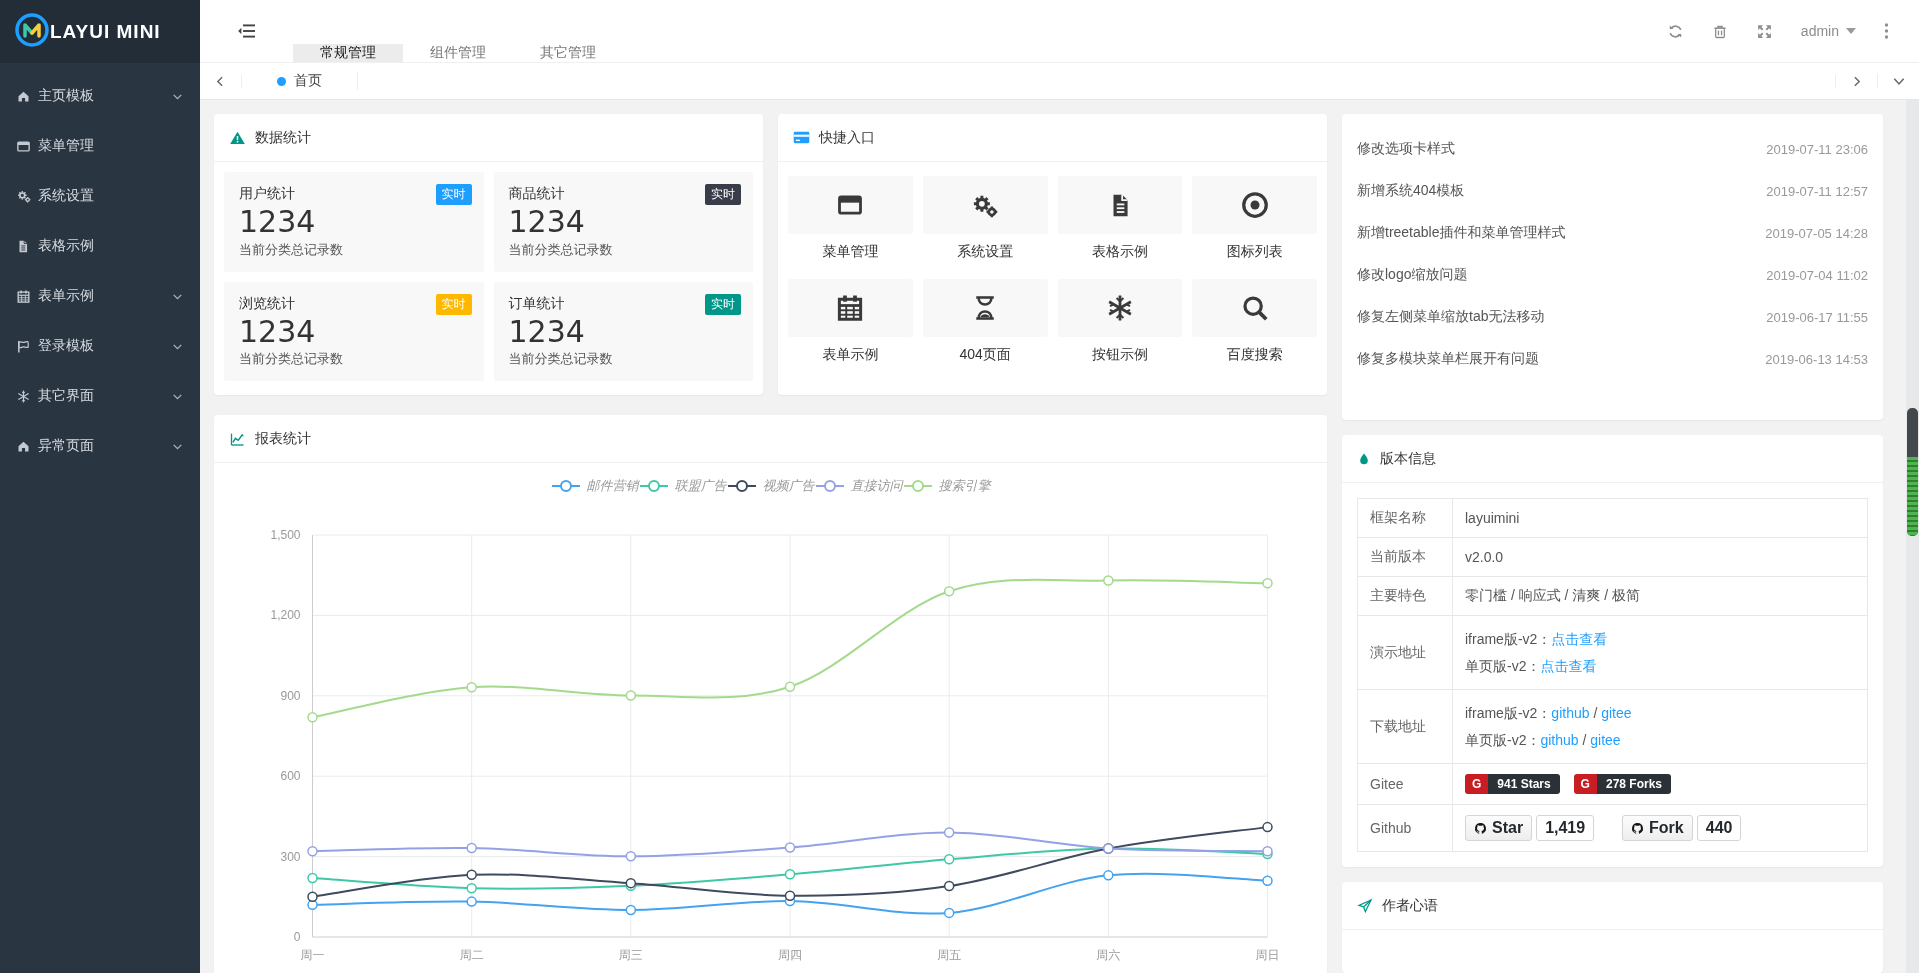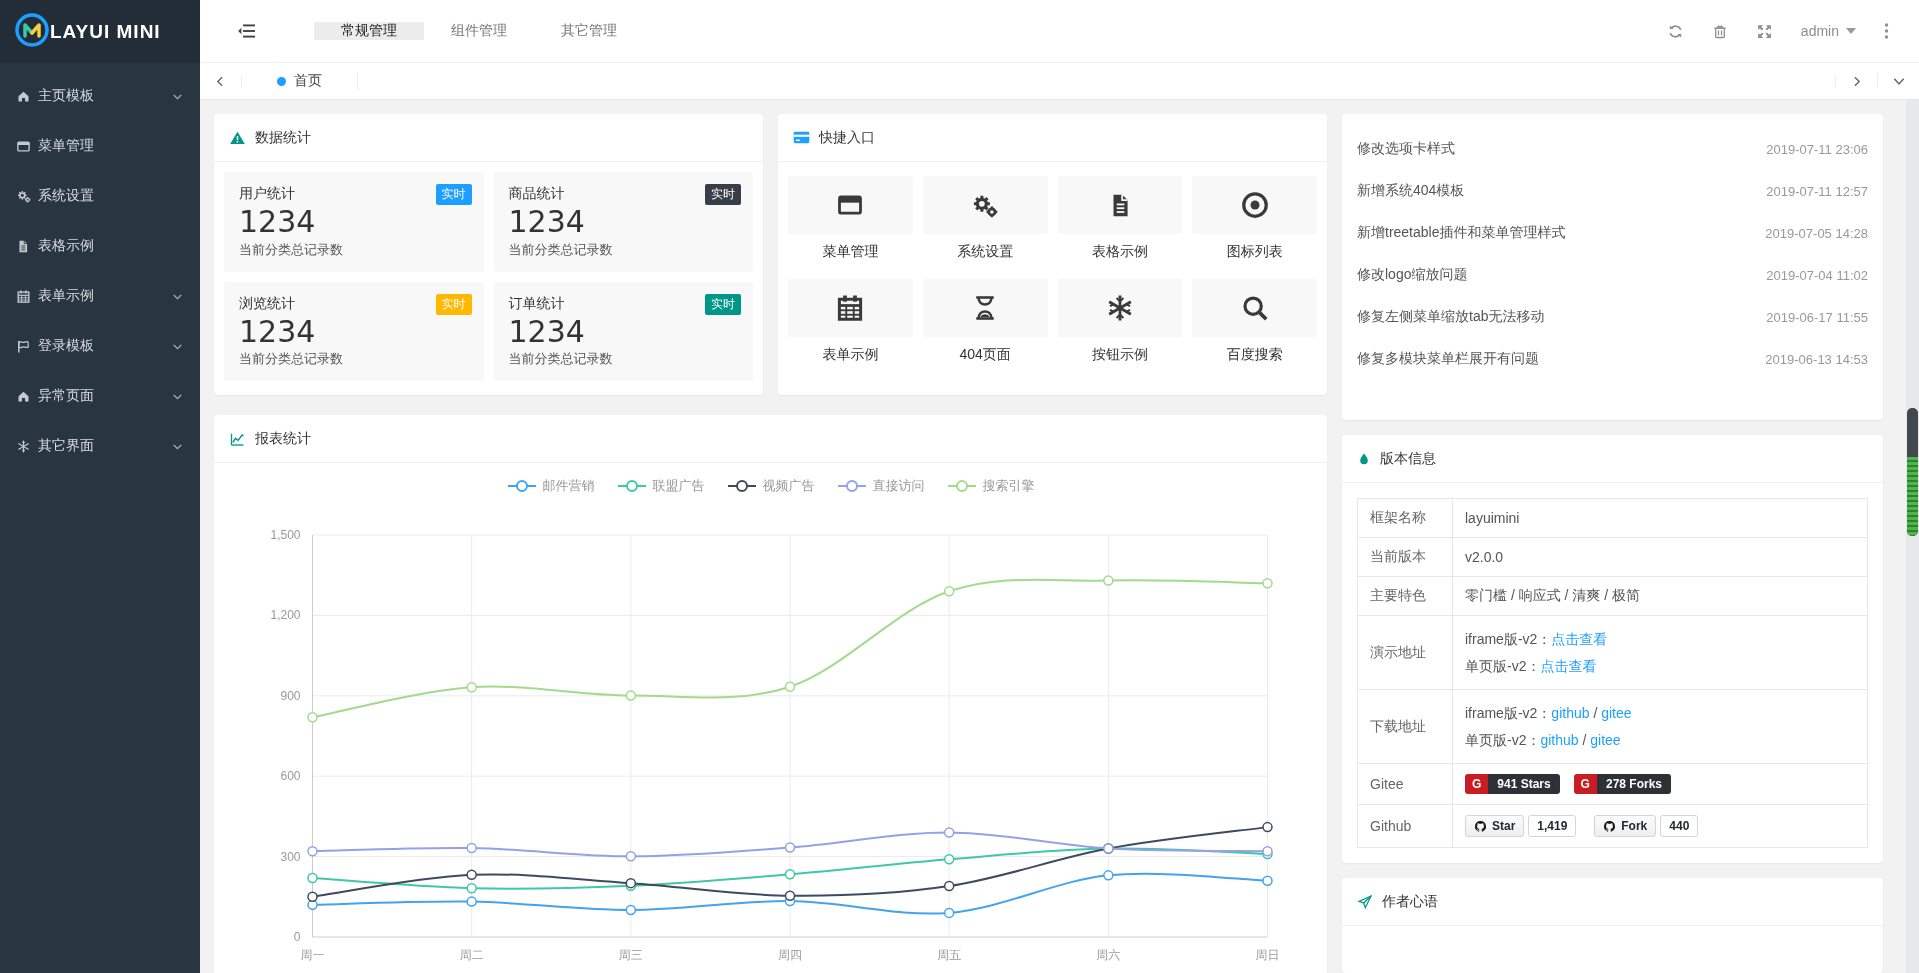--- a/index.html
+++ b/index.html
@@ -14,21 +14,21 @@
   .menu { list-style:none; padding-top:8px; }
   .menu-item { height:50px; display:flex; align-items:center; padding:0 16px; color:#d7dce1; cursor:pointer; }
   .menu-item .mi-icon { width:22px; display:flex; align-items:center; color:#c3cad1; }
   .menu-item .mi-label { flex:1; font-size:14px; }
   .menu-item .chev { color:#aab4bd; }
 
   
   .main { flex:1; display:flex; flex-direction:column; min-width:0; position:relative; }
   .header { height:63px; background:#fff; display:flex; align-items:stretch; border-bottom:1px solid #f0f0f0; }
   .collapse-btn { width:93px; display:flex; align-items:center; justify-content:center; color:#444; cursor:pointer; }
-  .nav-tabs { display:flex; align-items:center;margin-left:21px; }
+  .nav-tabs { display:flex; align-items:flex-end; }
   .nav-tab { padding:0 27px; display:flex; align-items:center; font-size:14px; color:#777; cursor:pointer; }
   .nav-tab.active { background:#ececec; color:#222; }
   .header-right { margin-left:auto; display:flex; align-items:center; gap:28px; padding-right:30px; color:#8d8d8d; }
   .h-icon { display:flex; align-items:center; cursor:pointer; color:#8d8d8d; }
   .admin-box { display:flex; align-items:center; gap:7px; cursor:pointer; color:#8d8d8d; font-size:14px; }
   .caret-down { width:0; height:0; border-left:5px solid transparent; border-right:5px solid transparent; border-top:6px solid #9a9a9a; }
 
   .tabbar { height:37px; background:#fff; border-bottom:1px solid #e6e6e6; display:flex; align-items:center; }
   .tab-ctrl { width:42px; display:flex; align-items:center; justify-content:center; color:#666; cursor:pointer; }
   .tab-ctrl.l { border-right:1px solid #eee; }
@@ -55,21 +55,21 @@
   .stat-desc { font-size:13px; color:#555; }
 
   
   .quick-body { padding:14px 10px; display:grid; grid-template-columns:repeat(4,1fr); gap:18px 10px; }
   .quick-item { text-align:center; cursor:pointer; }
   .quick-icon { background:#f8f8f8; height:58px; display:flex; align-items:center; justify-content:center; color:#3a3a3a; border-radius:2px; }
   .quick-label { margin-top:9px; font-size:14px; color:#333; }
 
   
   .report-card { margin-top:20px; flex:1; }
-  .legend-row { display:flex; justify-content:center; gap:22px; padding:14px 0 2px; }
+  .legend-row { display:flex; justify-content:center; padding:14px 0 2px;font-style:italic; }
   .legend-item { display:inline-flex; align-items:center; gap:6px; cursor:pointer; }
   .legend-label { font-size:13px; color:#999; }
   #report-chart { width:100%; height:505px; display:block; }
 
   
   .ann-body { padding:14px 15px 40px; }
   .ann-row { height:42px; display:flex; align-items:center; justify-content:space-between; cursor:pointer; }
   .ann-title { font-size:14px; color:#555; }
   .ann-date { font-size:13px; color:#999; }
 
@@ -77,21 +77,21 @@
   .ver-card { margin-top:15px; }
   .ver-body { padding:15px; }
   table.ver { width:100%; border-collapse:collapse; }
   table.ver td { border:1px solid #e7e7e7; padding:10px 12px; font-size:14px; color:#555; }
   table.ver td.lbl { width:95px; color:#666; }
   .lnk { color:#1E9FFF; text-decoration:none; cursor:pointer; }
   .ver-line { line-height:1.9; }
   .g-badge { display:inline-flex; border-radius:3px; overflow:hidden; font-size:12px; font-weight:bold; vertical-align:middle; margin-right:10px; cursor:pointer; }
   .g-badge .g { background:#c71d23; color:#fff; padding:3px 7px; }
   .g-badge .t { background:#2b3137; color:#fff; padding:3px 9px; }
-  .gh-group { display:inline-flex; align-items:center; margin-right:14px; font-size:12px; font-weight:bold; color:#24292e; cursor:pointer; }
+  .gh-group { display:inline-flex; align-items:center; margin-right:24px; font-size:16px; font-weight:bold; color:#24292e; cursor:pointer; }
   .gh-btn { display:inline-flex; align-items:center; gap:5px; border:1px solid #d5d5d5; background:linear-gradient(#fcfcfc,#eeeeee); padding:3px 8px; border-radius:3px; }
   .gh-cnt { border:1px solid #d5d5d5; background:#fff; padding:3px 8px; border-radius:3px; margin-left:4px; }
 
   
   .author-card { margin-top:15px; flex:1; }
 
   
   .vscroll { position:absolute; right:0; top:100px; bottom:0; width:13px; background:#e7e8e9; }
   .vscroll .thumb { position:absolute; left:1px; right:1px; top:308px; height:128px; border-radius:5px; background:#43484d; overflow:hidden; cursor:pointer; }
   .vscroll .thumb .stripes { position:absolute; left:0; right:0; bottom:0; height:62%;
@@ -200,44 +200,44 @@
               <path d="M4.5 5 C8 3.4 10.5 6.6 14 5 S19.5 4 19.5 6 V13 C16 14.6 13.5 11.4 10 13 S4.5 14 4.5 13 Z" stroke-width="1.9"></path>
             </svg>
           </span>
         <span class="mi-label">登录模板</span>
         <svg class="chev" width="13" height="13" viewBox="0 0 24 24">
             <polyline points="5,9 12,16 19,9" fill="none" stroke="currentColor" stroke-width="2.4"></polyline>
           </svg>
       </li>
       <li class="menu-item">
         <span class="mi-icon">
-            <svg width="15" height="15" viewBox="0 0 24 24">
-              <path d="M4 11.5 12 4.5 20 11.5 V20 H14.5 V14.5 H9.5 V20 H4 Z" fill="currentColor"></path>
-            </svg>
-          </span>
-        <span class="mi-label">异常页面</span>
-        <svg class="chev" width="13" height="13" viewBox="0 0 24 24">
-            <polyline points="5,9 12,16 19,9" fill="none" stroke="currentColor" stroke-width="2.4"></polyline>
-          </svg>
-      </li>
-      <li class="menu-item">
-        <span class="mi-icon">
             <svg width="15" height="15" viewBox="0 0 24 24" stroke="currentColor" fill="none" stroke-width="2">
               <line x1="12" y1="2.5" x2="12" y2="21.5"></line>
               <line x1="3.8" y1="7.2" x2="20.2" y2="16.8"></line>
               <line x1="20.2" y1="7.2" x2="3.8" y2="16.8"></line>
               <g stroke-width="1.5">
                 <line x1="9.5" y1="4.5" x2="12" y2="7"></line>
                 <line x1="14.5" y1="4.5" x2="12" y2="7"></line>
                 <line x1="9.5" y1="19.5" x2="12" y2="17"></line>
                 <line x1="14.5" y1="19.5" x2="12" y2="17"></line>
               </g>
             </svg>
           </span>
         <span class="mi-label">其它界面</span>
+        <svg class="chev" width="13" height="13" viewBox="0 0 24 24">
+            <polyline points="5,9 12,16 19,9" fill="none" stroke="currentColor" stroke-width="2.4"></polyline>
+          </svg>
+      </li>
+      <li class="menu-item">
+        <span class="mi-icon">
+            <svg width="15" height="15" viewBox="0 0 24 24">
+              <path d="M4 11.5 12 4.5 20 11.5 V20 H14.5 V14.5 H9.5 V20 H4 Z" fill="currentColor"></path>
+            </svg>
+          </span>
+        <span class="mi-label">异常页面</span>
         <svg class="chev" width="13" height="13" viewBox="0 0 24 24">
             <polyline points="5,9 12,16 19,9" fill="none" stroke="currentColor" stroke-width="2.4"></polyline>
           </svg>
       </li>
     </ul>
   </aside>
 
   <div class="main">
 
     <div class="header">

